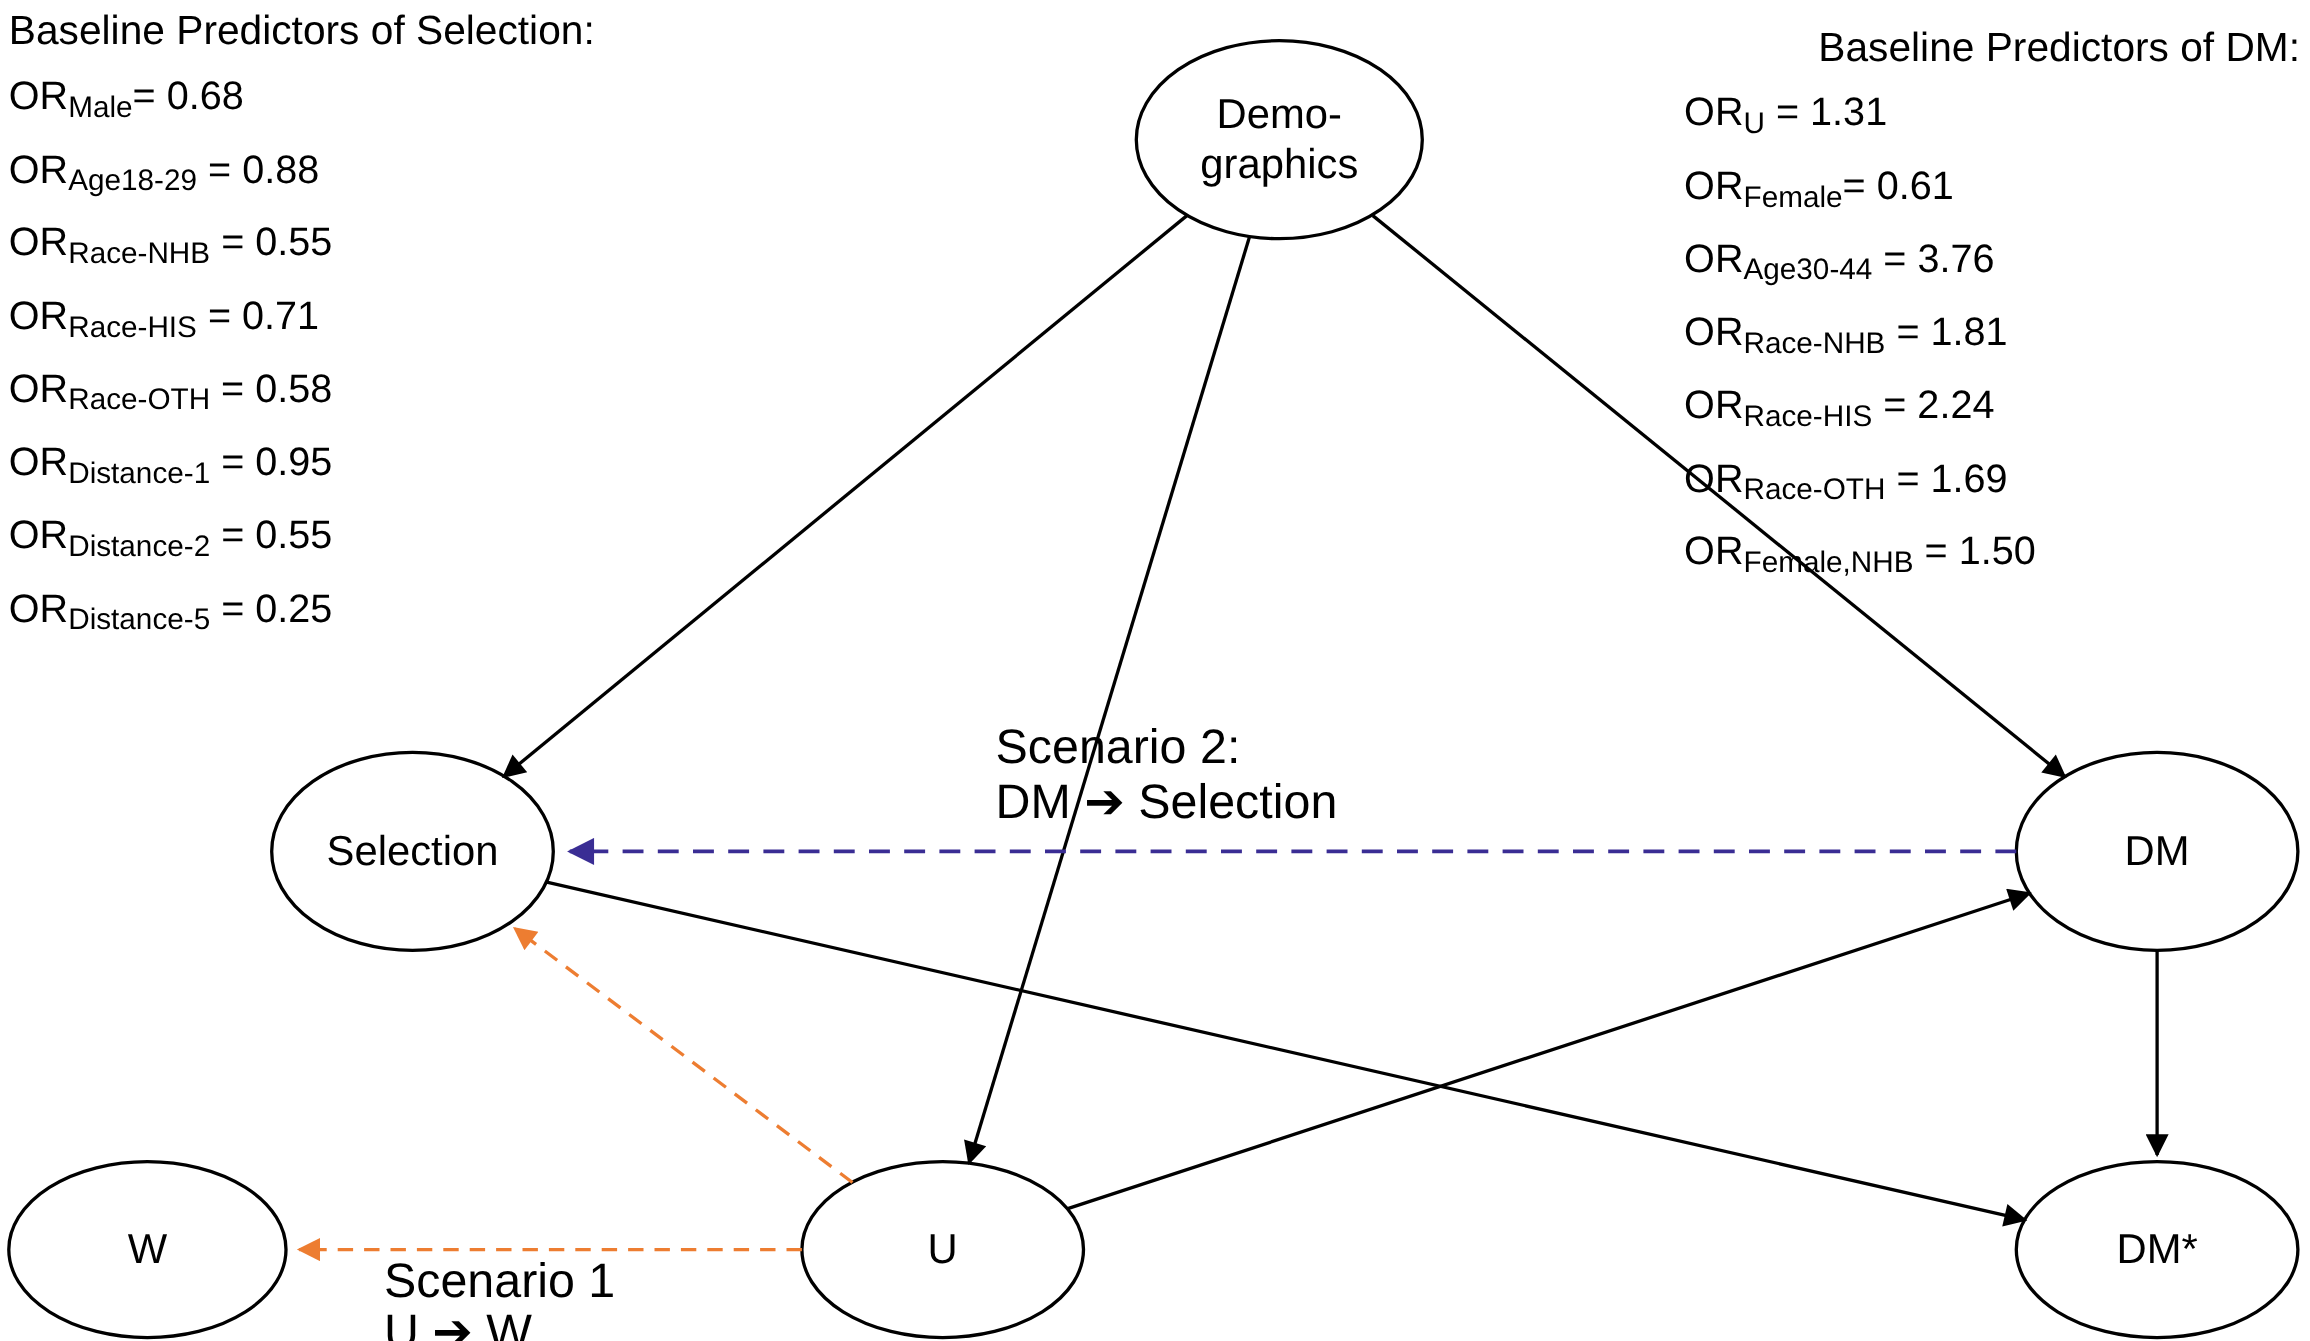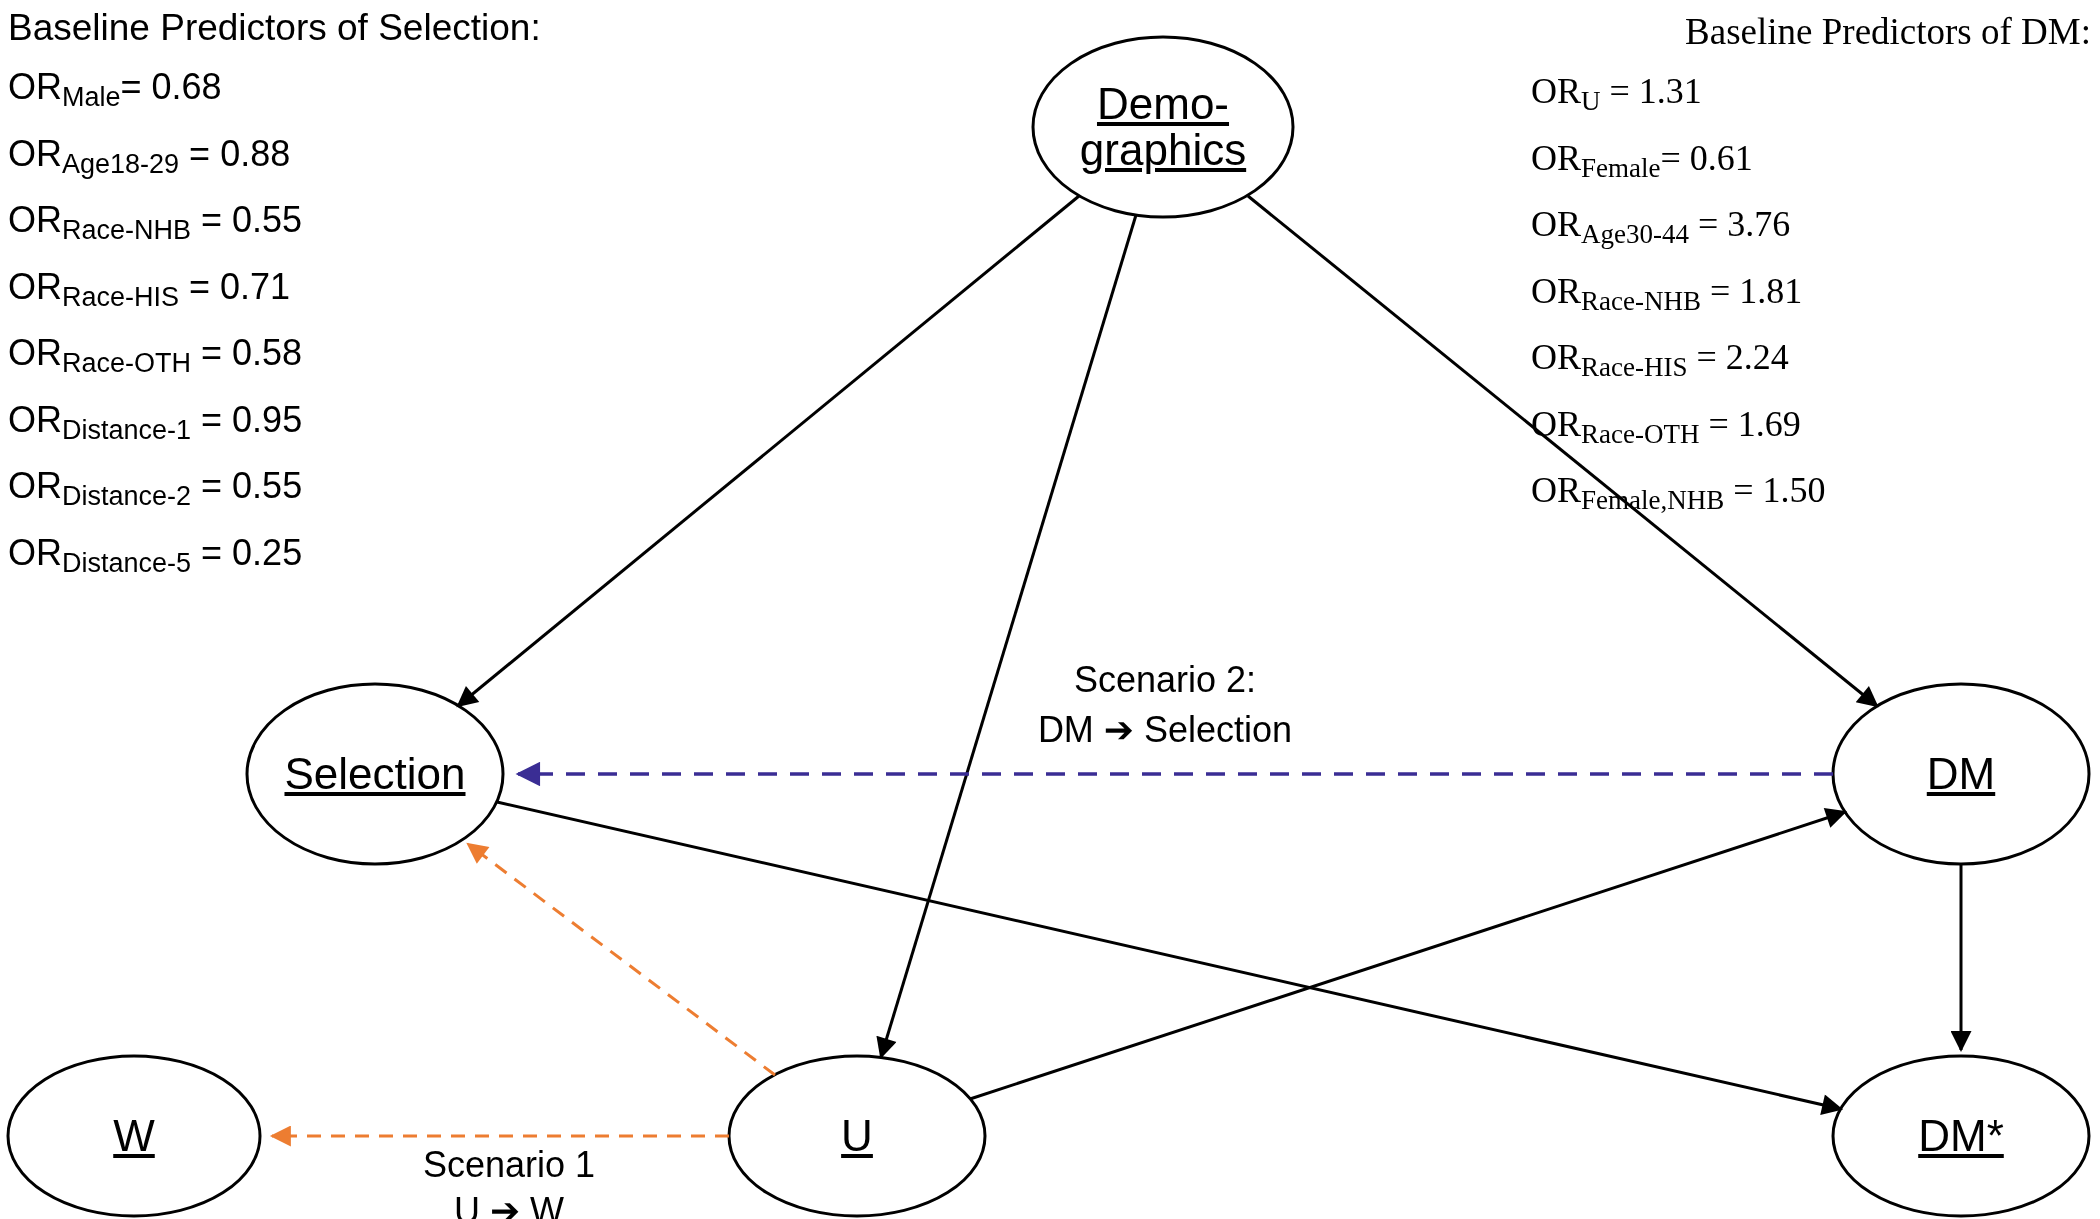--- a/index.html
+++ b/index.html
@@ -43,24 +43,23 @@
     stroke-width:3;
     stroke-dasharray:14 10;
   }
   .mk-ink{fill:var(--ink);}
   .mk-purple{fill:var(--purple);}
   .mk-orange{fill:var(--orange);}
 
   .node-label{
     position:absolute;
     text-align:center;
-    font-size:44px;
+    font-size:38px;
     line-height:46px;
     color:var(--ink);
-    text-decoration:underline;
   }
   .node-label span{display:block;}
 
   .pred{
     position:absolute;
     font-size:36px;
     color:var(--ink);
   }
   .pred-title{
     font-size:37px;
@@ -74,27 +73,26 @@
   .or-row{
     line-height:56.5px;
     white-space:nowrap;
   }
   .or-row .sub{
     font-size:27px;
     vertical-align:-7px;
   }
   #pred-selection{left:8px;top:5px;width:610px;}
   #pred-selection .pred-title{text-align:left;}
-  #pred-dm{left:1531px;top:9px;width:560px;font-family:Liberation Serif, serif;}
+  #pred-dm{left:1531px;top:20px;width:560px;}
   #pred-dm .pred-title{text-align:right;}
 
   .scenario{
     position:absolute;
-    text-align:center;
-    font-size:36px;
+    font-size:44px;
     color:var(--ink);
   }
   .scenario span{display:block;}
   #scenario2{left:905px;top:655px;width:520px;line-height:50px;}
   #scenario1{left:349px;top:1142px;width:320px;line-height:46px;}
 </style>
 </head>
 <body>
 
 <div id="figure">

